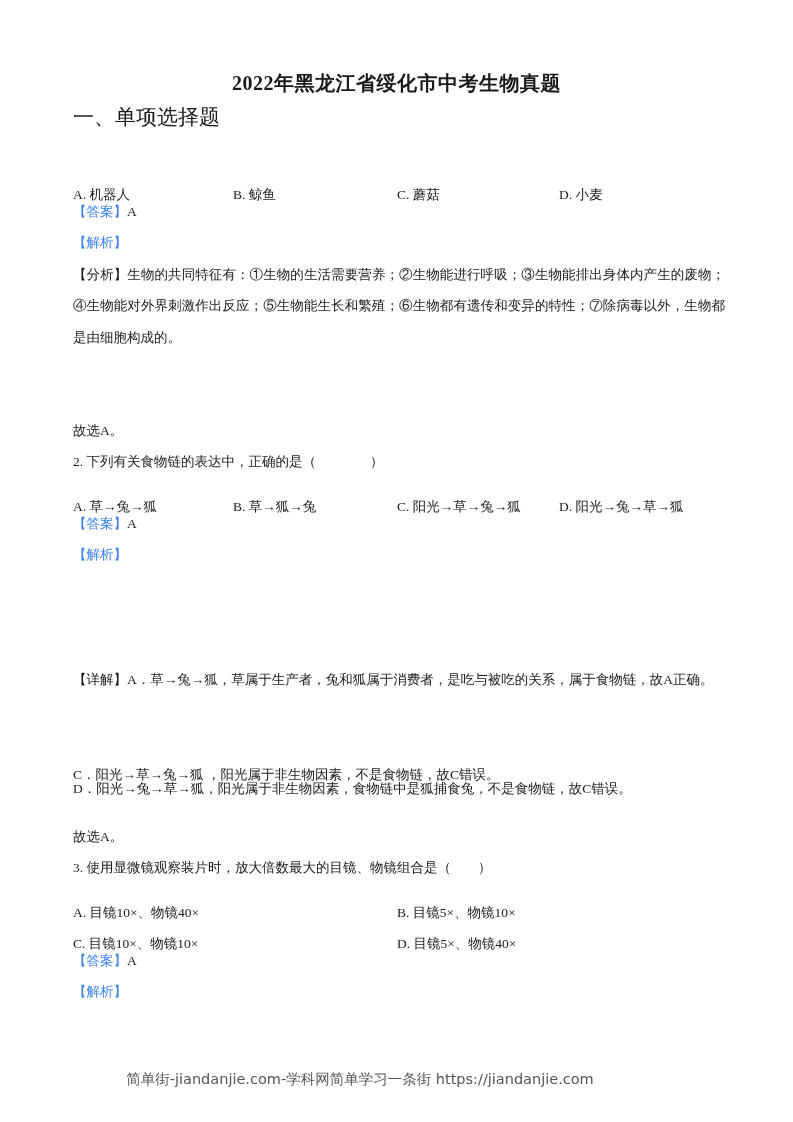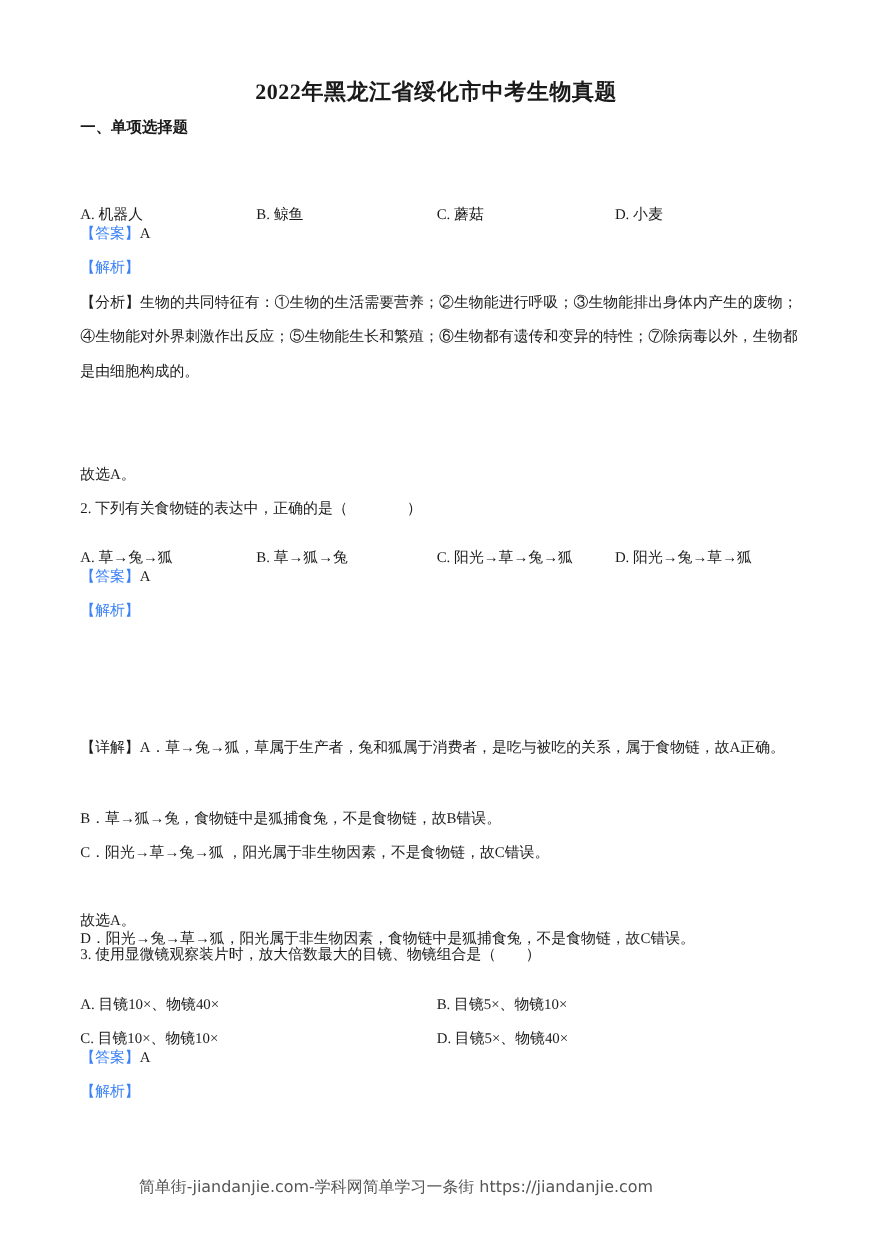--- a/index.html
+++ b/index.html
@@ -2,21 +2,21 @@
 <html><head>
   <meta charset="utf-8">
   <style>
     html, body { margin: 0; padding: 0; background: #ffffff; }
     body { width: 793px; height: 1122px; position: relative; overflow: hidden;
       font-family: "Liberation Serif", "DejaVu Serif", serif; color: #1a1a1a; }
     .page { position: absolute; left: 0; top: 0; width: 793px; height: 1122px; }
     .title { position: absolute; top: 70px; left: 0; width: 793px; text-align: center;
       font-size: 20px; font-weight: bold; letter-spacing: 0.5px; }
     .line { position: absolute; left: 73px; font-size: 13.5px; line-height: 18px; white-space: nowrap; }
-    .section { font-weight: bold; font-size: 14px; }
+    .section { font-weight: normal; font-size: 21px; }
     .tag { color: #3b82f6; }
     .opt { position: absolute; font-size: 13.5px; white-space: nowrap; margin-top: 14px; }
     .footer { position: absolute; top: 1070px; left: 0; width: 720px; text-align: center;
       font-family: "DejaVu Sans", "Liberation Sans", sans-serif; font-size: 14.5px; color: #555; }
     .para { position: absolute; left: 73px; width: 652px; font-size: 13.5px; line-height: 31.3px; text-align: justify; }
   </style>
 </head>
 <body>
 
 <div class="page">
@@ -33,23 +33,22 @@
   <div class="line" style="top:422px">故选A。</div>
 
   <div class="line" style="top:453px">2. 下列有关食物链的表达中，正确的是（　　　　）</div>
   <div class="opt" style="top:484px;left:73px">A. 草→兔→狐</div>
   <div class="opt" style="top:484px;left:233px">B. 草→狐→兔</div>
   <div class="opt" style="top:484px;left:397px">C. 阳光→草→兔→狐</div>
   <div class="opt" style="top:484px;left:559px">D. 阳光→兔→草→狐</div>
   <div class="line" style="top:515px"><span class="tag">【答案】</span><span>A</span></div>
   <div class="line tag" style="top:546px">【解析】</div>
   <div class="para" style="top:664px"><span>【详解】</span><span>A．草→兔→狐，草属于生产者，兔和狐属于消费者，是吃与被吃的关系，属于食物链，故A正确。</span></div>
-  <div class="line" style="top:735px">B．草→狐→兔，食物链中是狐捕食兔，不是食物链，故B错误。</div>
   <div class="line" style="top:766px">C．阳光→草→兔→狐 ，阳光属于非生物因素，不是食物链，故C错误。</div>
-  <div class="line" style="top:844px">D．阳光→兔→草→狐，阳光属于非生物因素，食物链中是狐捕食兔，不是食物链，故C错误。</div>
+  <div class="line" style="top:780px">D．阳光→兔→草→狐，阳光属于非生物因素，食物链中是狐捕食兔，不是食物链，故C错误。</div>
   <div class="line" style="top:828px">故选A。</div>
 
   <div class="line" style="top:859px">3. 使用显微镜观察装片时，放大倍数最大的目镜、物镜组合是（　　）</div>
   <div class="opt" style="top:890px;left:73px">A. 目镜10×、物镜40×</div>
   <div class="opt" style="top:890px;left:397px">B. 目镜5×、物镜10×</div>
   <div class="opt" style="top:921px;left:73px">C. 目镜10×、物镜10×</div>
   <div class="opt" style="top:921px;left:397px">D. 目镜5×、物镜40×</div>
   <div class="line" style="top:952px"><span class="tag">【答案】</span><span>A</span></div>
   <div class="line tag" style="top:983px">【解析】</div>
 

